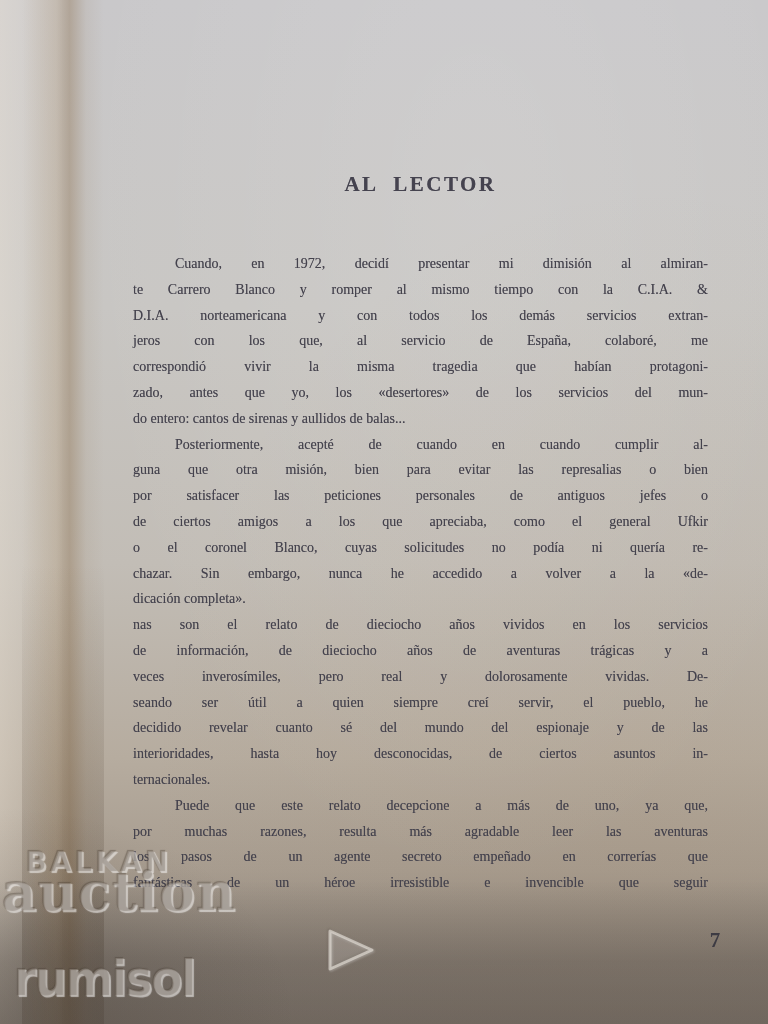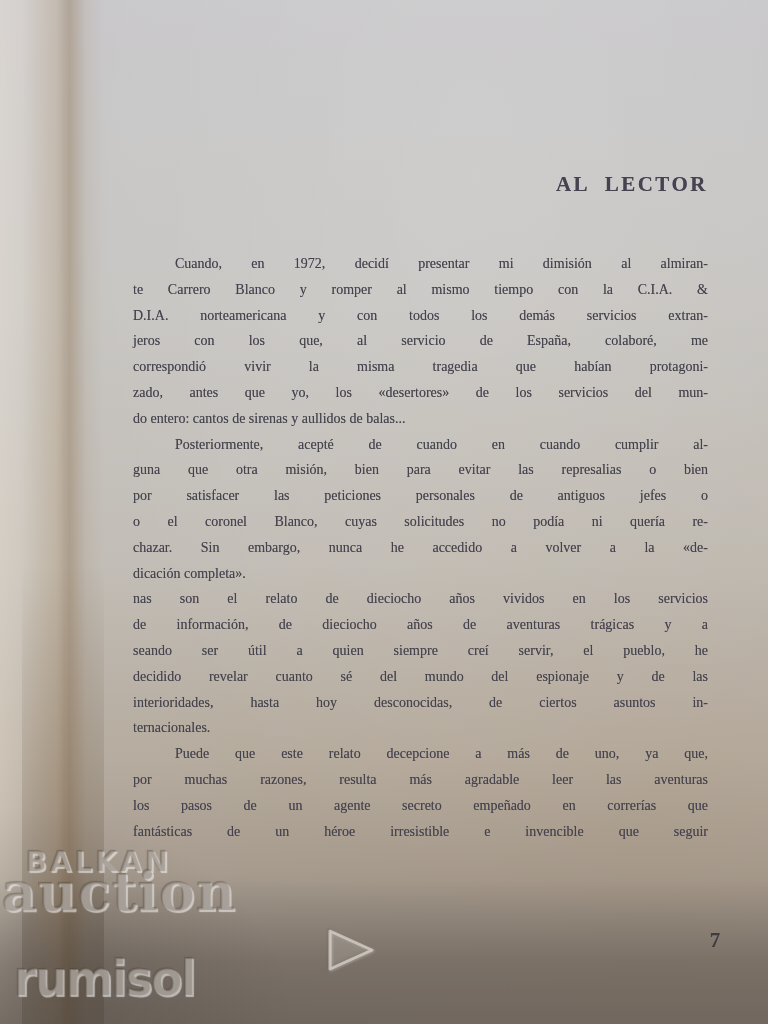--- a/index.html
+++ b/index.html
@@ -45,21 +45,21 @@
       rgba(71,63,56,0.26) 94%,
       rgba(78,70,62,0.38) 100%);
   }
   .corner-shadow{
     position:absolute;left:0;bottom:0;width:300px;height:220px;
     background:radial-gradient(ellipse at 0% 100%, rgba(45,38,32,0.22), rgba(0,0,0,0) 70%);
   }
   
   .title{
     position:absolute;left:133px;top:172px;width:575px;
-    text-align:right;font-weight:bold;font-size:21px;
+    text-align:center;font-weight:bold;font-size:21px;
     letter-spacing:2.5px;word-spacing:8px;color:#45434f;
     text-shadow:0 0 0.6px rgba(69,67,79,0.55);
     z-index:3;
   }
   .text-column{
     position:absolute;left:133px;top:251px;width:575px;
     color:#44424d;font-size:14px;line-height:25.8px;
     text-shadow:0 0 0.6px rgba(68,66,78,0.5);
     z-index:3;
   }
@@ -105,26 +105,28 @@
     <div class="line">te Carrero Blanco y romper al mismo tiempo con la C.I.A. &amp;</div>
     <div class="line">D.I.A. norteamericana y con todos los demás servicios extran-</div>
     <div class="line">jeros con los que, al servicio de España, colaboré, me</div>
     <div class="line">correspondió vivir la misma tragedia que habían protagoni-</div>
     <div class="line">zado, antes que yo, los «desertores» de los servicios del mun-</div>
     <div class="line end">do entero: cantos de sirenas y aullidos de balas...</div>
 
     <div class="line first">Posteriormente, acepté de cuando en cuando cumplir al-</div>
     <div class="line">guna que otra misión, bien para evitar las represalias o bien</div>
     <div class="line">por satisfacer las peticiones personales de antiguos jefes o</div>
+    <div class="line">de ciertos amigos a los que apreciaba, como el general Ufkir</div>
     <div class="line">o el coronel Blanco, cuyas solicitudes no podía ni quería re-</div>
     <div class="line">chazar. Sin embargo, nunca he accedido a volver a la «de-</div>
     <div class="line end">dicación completa».</div>
 
     <div class="line">nas son el relato de dieciocho años vividos en los servicios</div>
     <div class="line">de información, de dieciocho años de aventuras trágicas y a</div>
+    <div class="line">veces inverosímiles, pero real y dolorosamente vividas. De-</div>
     <div class="line">seando ser útil a quien siempre creí servir, el pueblo, he</div>
     <div class="line">decidido revelar cuanto sé del mundo del espionaje y de las</div>
     <div class="line">interioridades, hasta hoy desconocidas, de ciertos asuntos in-</div>
     <div class="line end">ternacionales.</div>
 
     <div class="line first">Puede que este relato decepcione a más de uno, ya que,</div>
     <div class="line">por muchas razones, resulta más agradable leer las aventuras</div>
     <div class="line">los pasos de un agente secreto empeñado en correrías que</div>
     <div class="line">fantásticas de un héroe irresistible e invencible que seguir</div>
   </div>

